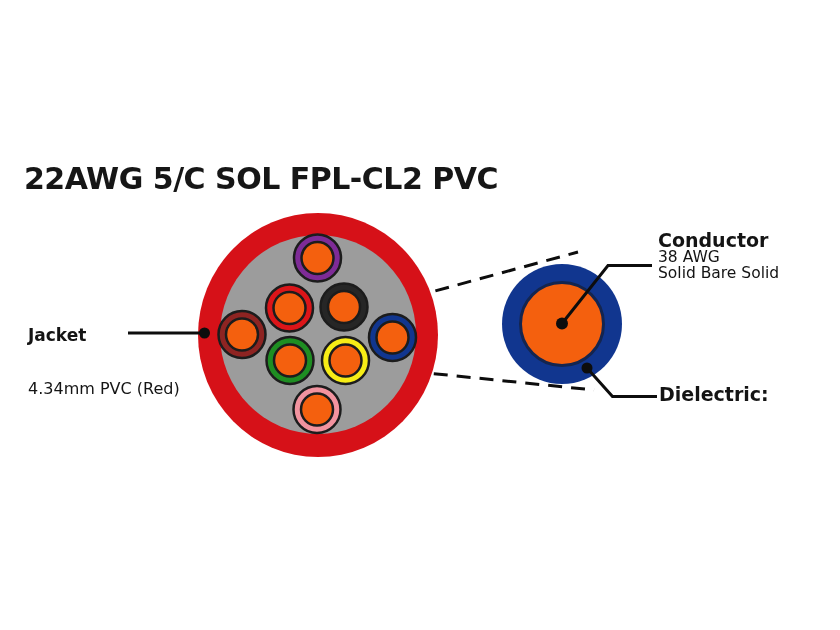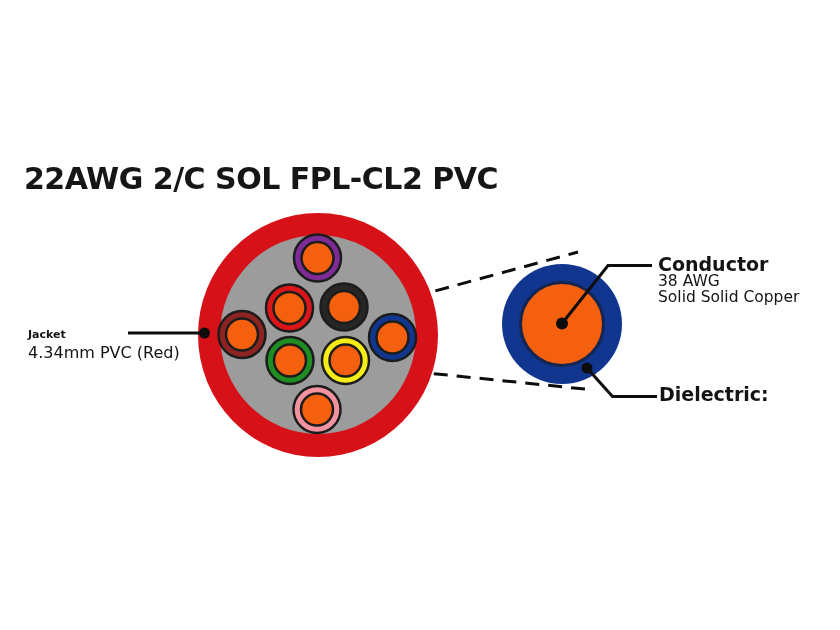--- a/index.html
+++ b/index.html
@@ -19,35 +19,35 @@
     font-size: 30px;
     font-weight: bold;
     letter-spacing: -0.5px;
     color: #161616;
     white-space: nowrap;
   }
   .diagram-svg { position: absolute; left: 0; top: 0; }
   .callout { position: absolute; color: #141414; white-space: nowrap; }
   .callout .heading { font-weight: bold; font-size: 19px; line-height: 19px; }
   .callout .line { font-size: 15.5px; line-height: 15.5px; white-space: pre; }
-  .callout-jacket .heading { font-size: 11px; line-height: 18px; }
-  .callout-jacket .line { font-size: 16px; line-height: 17px; }
+  .callout-jacket .heading { font-size: 17px; line-height: 18px; }
+  .callout-jacket .line { font-size: 16px; line-height: 17px; margin-top: 36px; }
   .leader { stroke: #0d0d0d; stroke-width: 3; fill: none; }
   .dash { stroke: #0d0d0d; stroke-width: 3; stroke-dasharray: 14 9; fill: none; }
   .dot { fill: #0d0d0d; }
   .outlined { stroke: #1c1c1c; stroke-width: 2.5; }
   .core-outline { stroke: #1c1c1c; stroke-width: 2.5; }
   .detail-core-outline { stroke: #14254f; stroke-width: 3; }
 </style>
 </head>
 <body>
 
 <div class="stage">
 
-  <h1 class="title">22AWG 2/C SOL FPL-CL2 PVC</h1>
+  <h1 class="title">22AWG 5/C SOL FPL-CL2 PVC</h1>
 
   <svg class="diagram-svg" width="840" height="630" viewBox="0 0 840 630">
 
     <line class="dash" x1="391" y1="303" x2="578" y2="252"></line>
     <line class="dash" x1="388" y1="369" x2="594" y2="390"></line>
 
     <g>
       <ellipse cx="318" cy="335" rx="120" ry="122" fill="#d61118"></ellipse>
       <ellipse cx="318" cy="334.5" rx="98" ry="99.5" fill="#9c9c9c"></ellipse>
 
@@ -105,23 +105,23 @@
 
     <polyline class="leader" points="587,368 612.5,396.5 657,396.5"></polyline>
     <circle class="dot" cx="587" cy="368" r="5.5"></circle>
   </svg>
 
   <div class="callout callout-jacket" style="left:28px; top:326px;">
     <div class="heading">Jacket</div>
     <div class="line">4.34mm PVC (Red)</div>
   </div>
 
-  <div class="callout" style="left:658px; top:255px;">
+  <div class="callout" style="left:658px; top:231px;">
     <div class="heading">Conductor</div>
     <div class="line">38 AWG</div>
-    <div class="line">Solid Solid Copper</div>
+    <div class="line">Solid Bare Solid</div>
   </div>
 
   <div class="callout" style="left:659px; top:385px;">
     <div class="heading">Dielectric:</div>
   </div>
 
 </div>
 
 </body></html>

